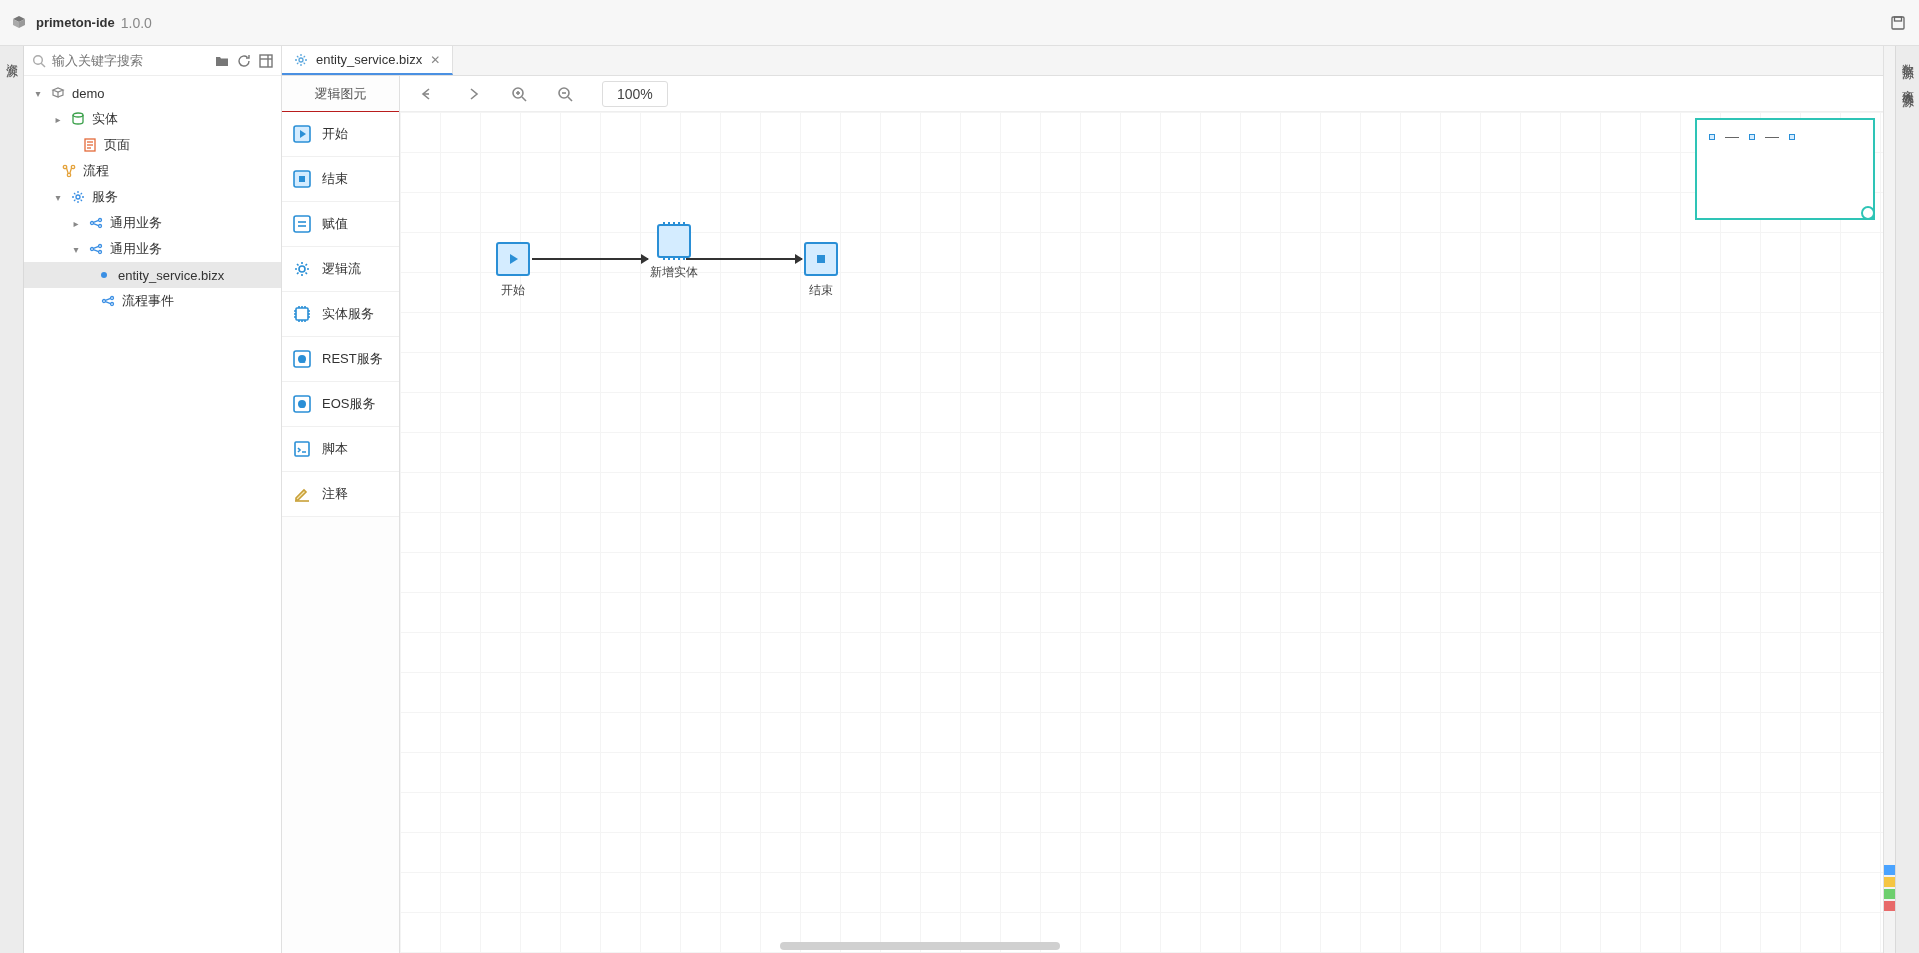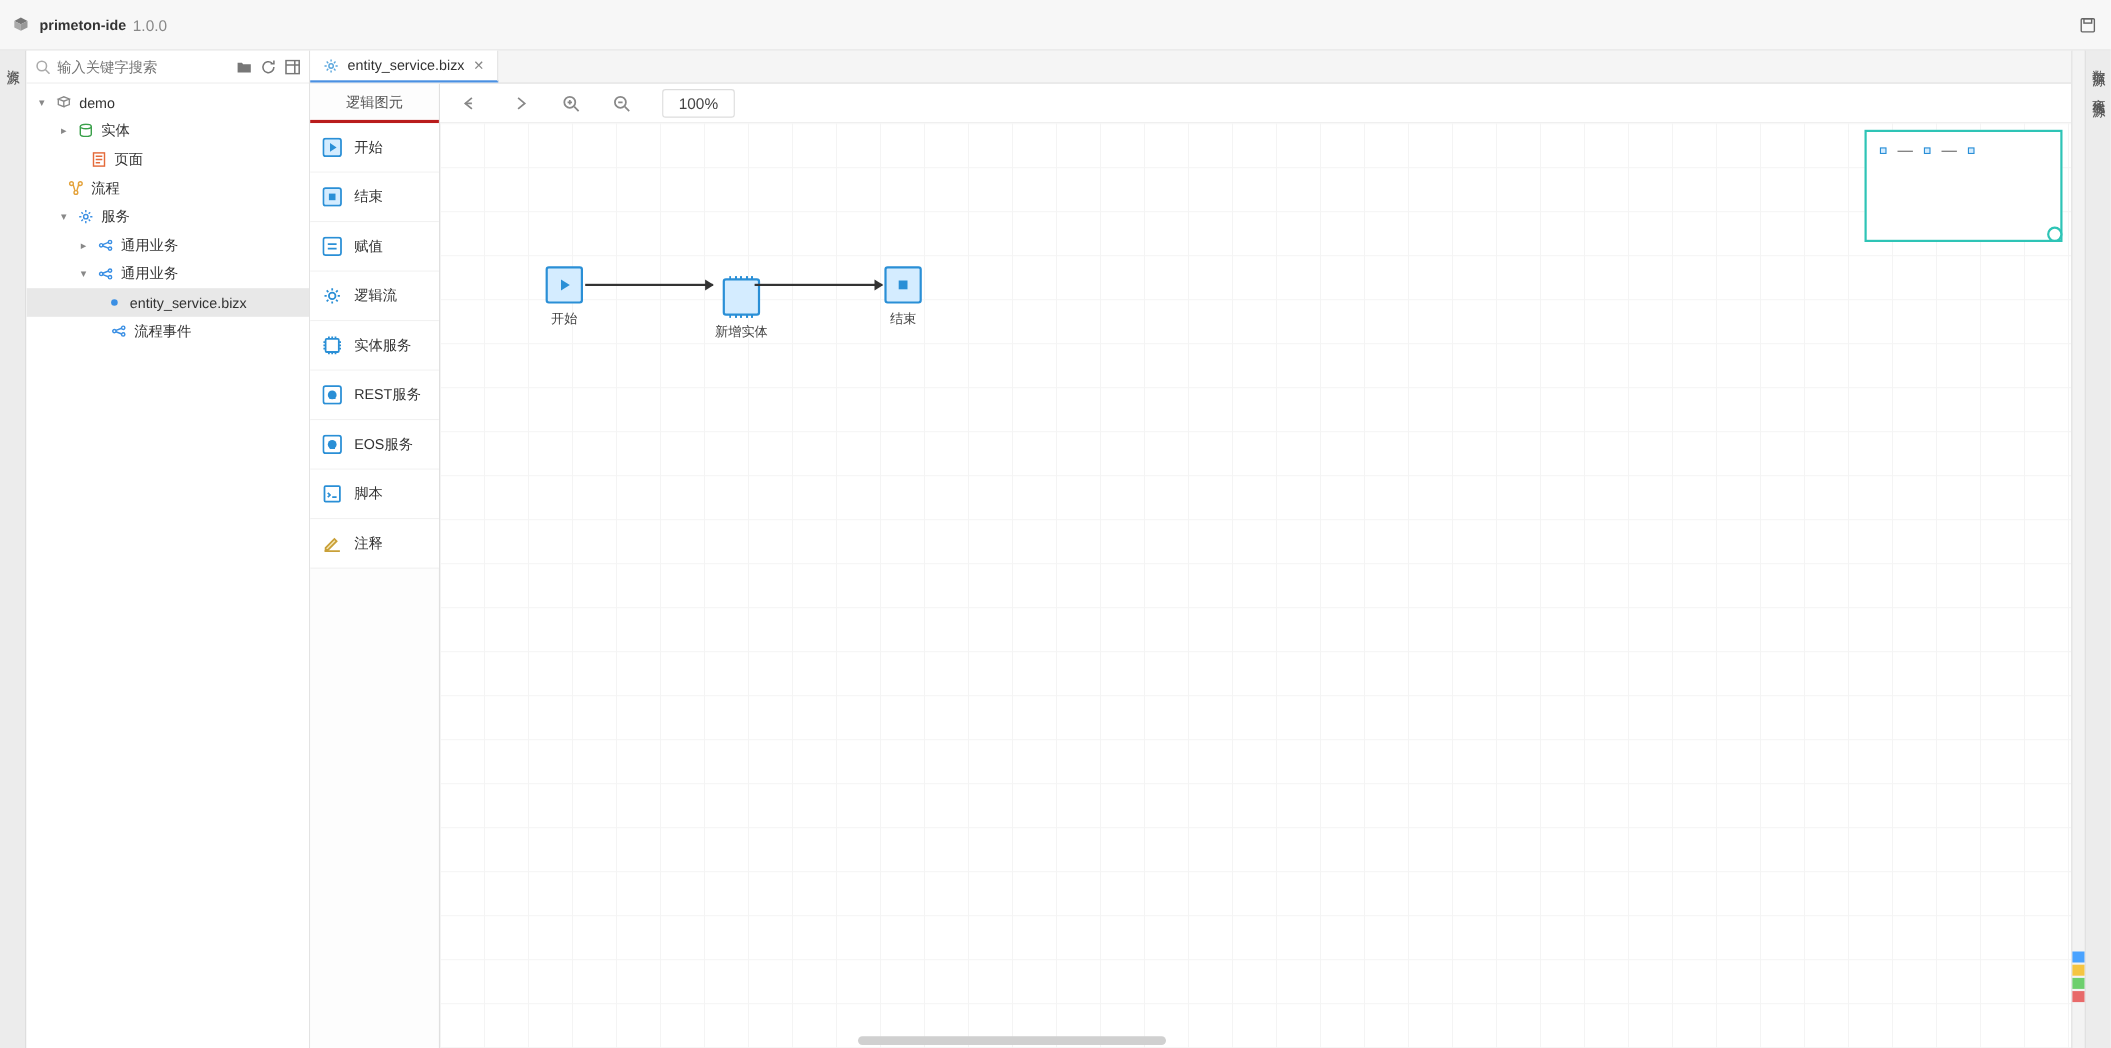--- a/index.html
+++ b/index.html
@@ -38,21 +38,21 @@
 .editor { flex: 1; display: flex; flex-direction: column; min-width: 0; }
 .tabs { height: 30px; display: flex; align-items: stretch; border-bottom: 1px solid #e0e0e0; background: #f5f5f5; }
 .tab { display: flex; align-items: center; padding: 0 12px; gap: 8px; background: #fff; border-right: 1px solid #e0e0e0; border-bottom: 2px solid #4a90e2; position: relative; top: 0; }
 .tab .gear { color: #5aa6dd; }
 .tab .closex { color: #888; cursor: pointer; font-size: 12px; }
 
 .editorbody { flex: 1; display: flex; min-height: 0; }
 
 
 .palette { width: 118px; border-right: 1px solid #e0e0e0; display: flex; flex-direction: column; background: #fdfdfd; }
-.palettehdr { height: 36px; display: flex; align-items: center; justify-content: center; font-size: 13px; color: #555; border-bottom: 3px solid #b91c1c; }
+.palettehdr { height: 36px; display: flex; align-items: center; justify-content: center; font-size: 13px; color: #555; border-bottom: 1px solid #b91c1c; }
 .pitem { height: 45px; display: flex; align-items: center; gap: 10px; padding: 0 10px; border-bottom: 1px solid #f0f0f0; cursor: grab; background: #fff; }
 .picon { width: 20px; height: 20px; display: flex; align-items: center; justify-content: center; }
 
 
 .canvaswrap { flex: 1; display: flex; flex-direction: column; min-width: 0; position: relative; }
 .ctoolbar { height: 36px; display: flex; align-items: center; gap: 28px; padding: 0 18px; border-bottom: 1px solid #eee; }
 .ctoolbar .tbtn { color: #888; cursor: pointer; display: flex; align-items: center; justify-content: center; }
 .zoombox { border: 1px solid #ddd; border-radius: 3px; padding: 4px 14px; font-size: 14px; color: #444; }
 
 .canvas { flex: 1; position: relative; overflow: auto; background: #fff;
@@ -393,21 +393,21 @@
           <div class="canvas">
 
             <div class="node" style="left:96px; top:130px">
               <div class="nodebox">
                   <svg width="14" height="14" viewBox="0 0 14 14">
                     <path d="M4 2l8 5-8 5z" fill="#2a8fd6"></path>
                   </svg>
                 </div>
               <div class="nodelabel">开始</div>
             </div>
-            <div class="node" style="left:250px; top:141px">
+            <div class="node" style="left:250px; top:112px">
               <div class="nodebox chip"></div>
               <div class="nodelabel">新增实体</div>
             </div>
             <div class="node" style="left:404px; top:130px">
               <div class="nodebox">
                   <svg width="14" height="14" viewBox="0 0 14 14">
                     <rect x="3" y="3" width="8" height="8" fill="#2a8fd6"></rect>
                   </svg>
                 </div>
               <div class="nodelabel">结束</div>

